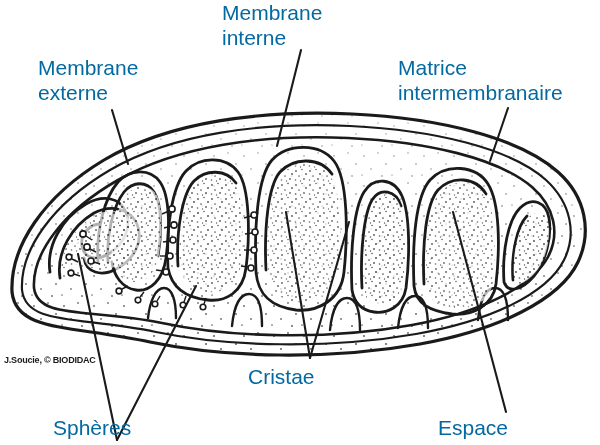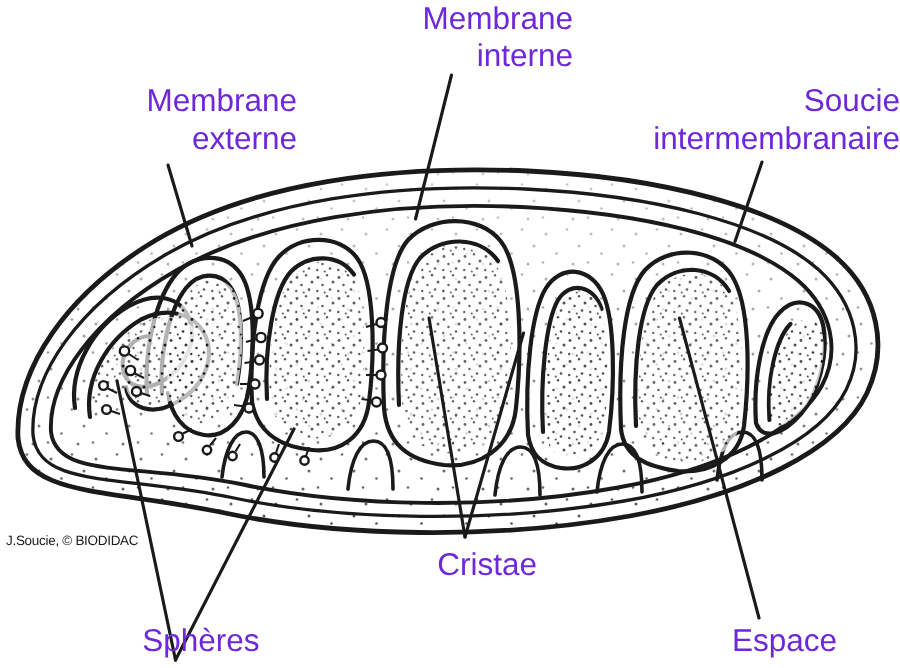--- a/index.html
+++ b/index.html
@@ -21,29 +21,29 @@
     left: 0;
     top: 0;
     width: 600px;
     height: 445px;
   }
   .label {
     position: absolute;
     font-family: "Liberation Sans", sans-serif;
     font-size: 21px;
     line-height: 25px;
-    color: #6d28d9;
+    color: #0369a1;
     white-space: pre;
-    text-align: right;
+    text-align: left;
   }
   .credit {
     position: absolute;
     font-family: "Liberation Sans", sans-serif;
     font-size: 9px;
-    font-weight: normal;
+    font-weight: bold;
     letter-spacing: -0.2px;
     color: #1a1a1a;
     white-space: pre;
   }
   .lbl-membrane-externe { left: 38px;  top: 55px;  width: 160px; }
   .lbl-membrane-interne { left: 222px; top: 0px;   width: 160px; }
   .lbl-espace-inter     { left: 398px; top: 55px;  width: 202px; }
   .lbl-cristae          { left: 248px; top: 364px; width: 110px; }
   .lbl-spheres          { left: 53px;  top: 415px; width: 120px; }
   .lbl-matrice          { left: 438px; top: 415px; width: 120px; }
@@ -300,21 +300,21 @@
       <line x1="506" y1="412" x2="453" y2="212"></line>
     </g>
   </svg>
 
   <div class="label lbl-membrane-externe">Membrane
 externe</div>
 
   <div class="label lbl-membrane-interne">Membrane
 interne</div>
 
-  <div class="label lbl-espace-inter">Soucie
+  <div class="label lbl-espace-inter">Matrice
 intermembranaire</div>
 
   <div class="label lbl-cristae">Cristae</div>
 
   <div class="label lbl-spheres">Sphères</div>
 
   <div class="label lbl-matrice">Espace</div>
 
   <div class="credit credit-text">J.Soucie, © BIODIDAC</div>
 

